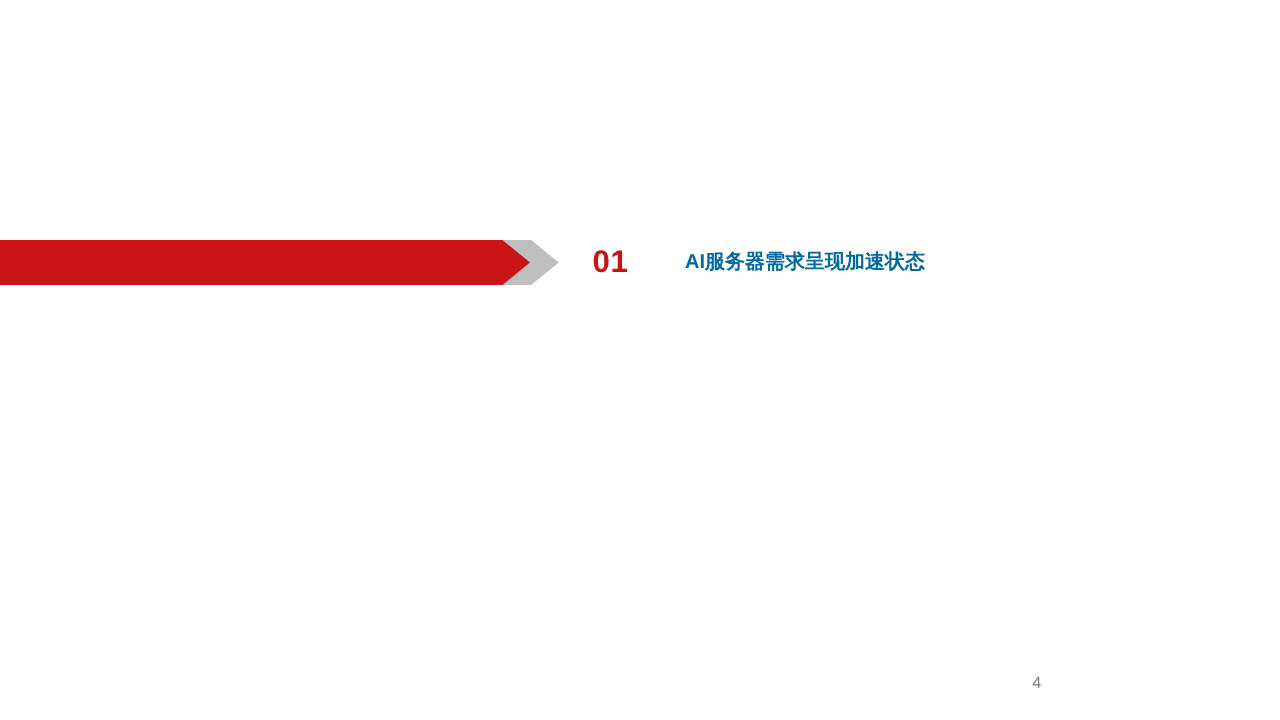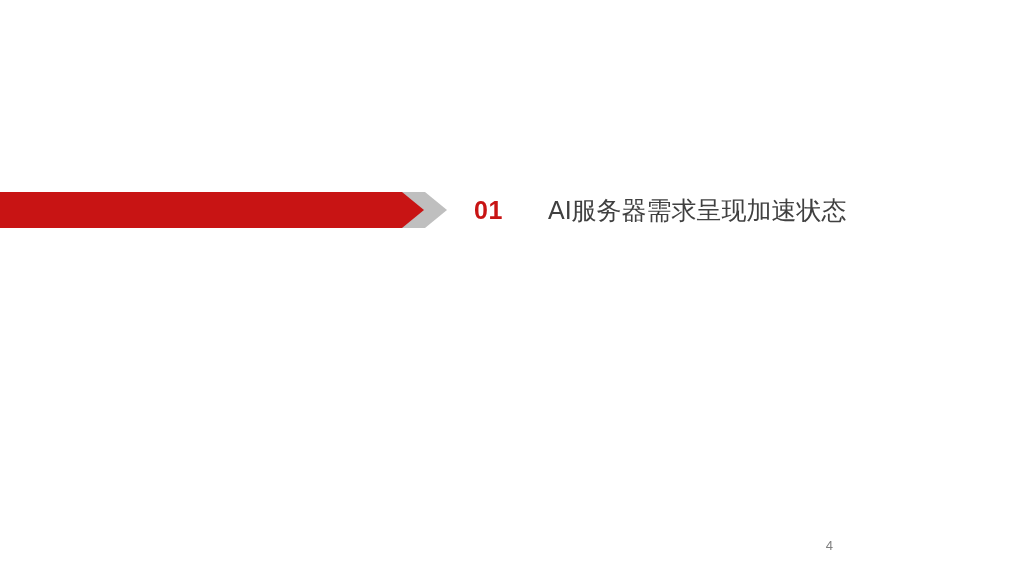--- a/index.html
+++ b/index.html
@@ -60,23 +60,23 @@
       font-weight: bold;
       letter-spacing: 0.5px;
       line-height: 1;
     }
 
     .section-title {
       position: absolute;
       top: 50%;
       left: 548px;
       transform: translateY(-50%);
-      color: #404040;
-      font-size: 25px;
-      font-weight: normal;
+      color: #0369a1;
+      font-size: 16px;
+      font-weight: bold;
       line-height: 1;
       white-space: nowrap;
     }
 
     .page-number {
       position: absolute;
       right: 42px;
       bottom: 24px;
       color: #808080;
       font-size: 13px;

